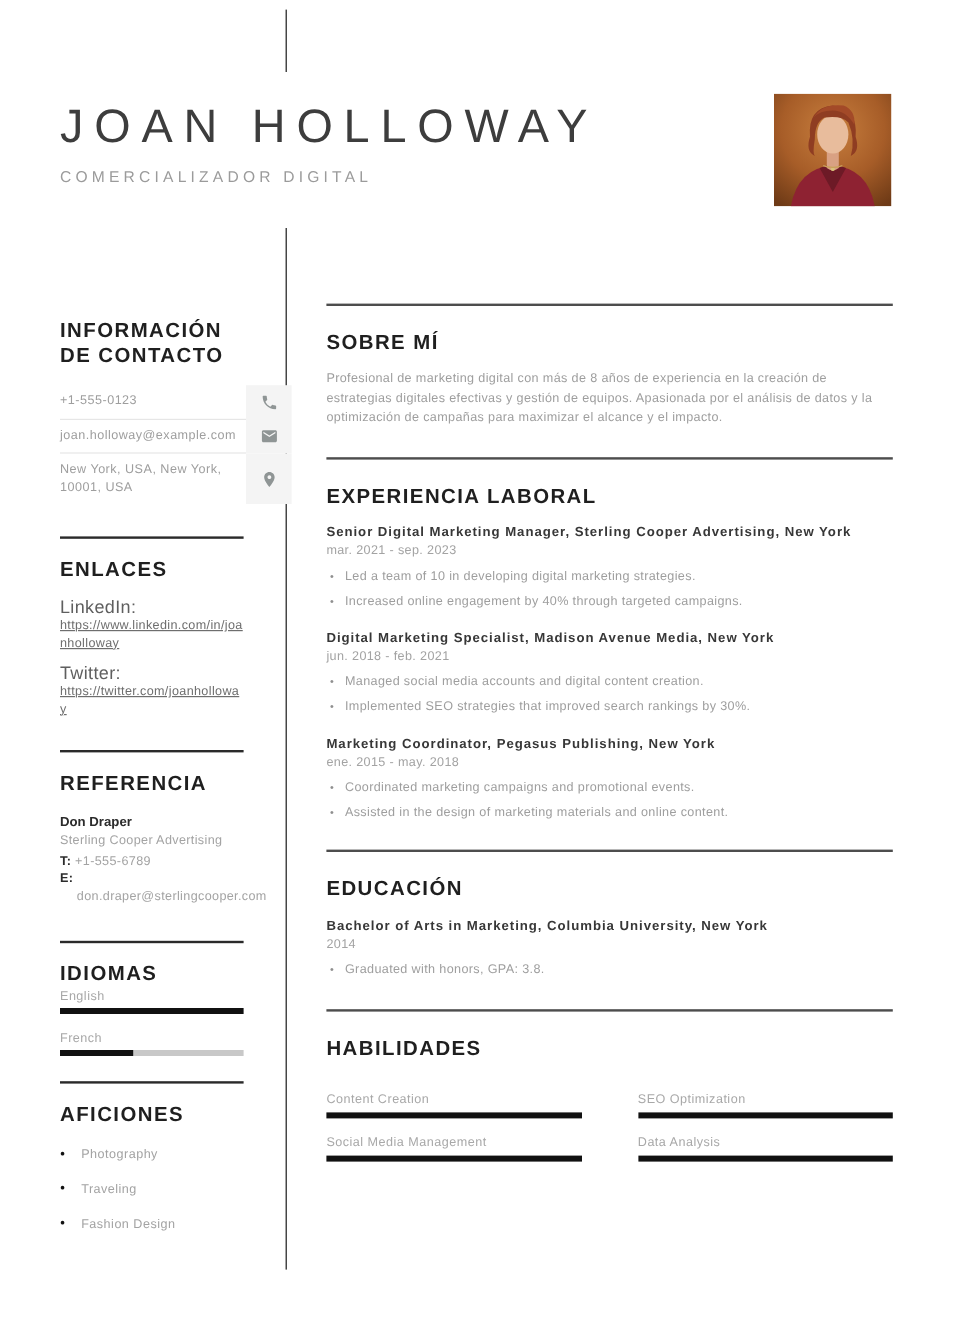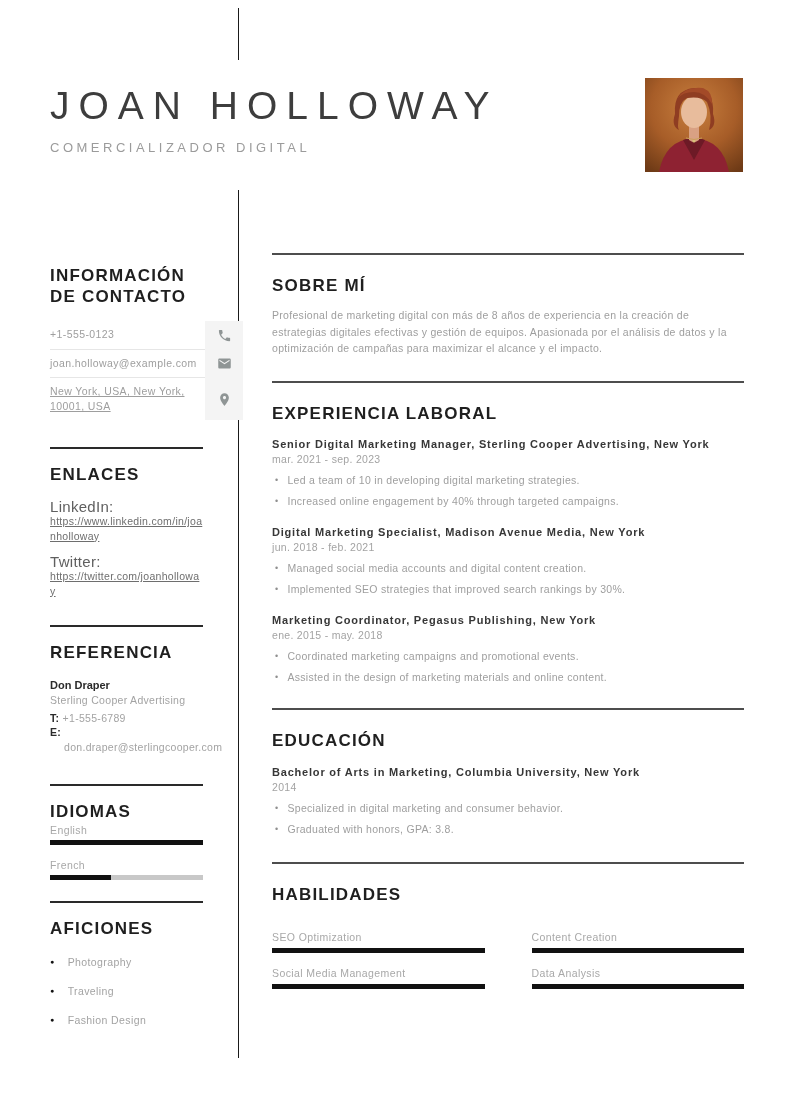--- a/index.html
+++ b/index.html
@@ -16,21 +16,21 @@
   
   .col-divider { position:absolute; left:238px; top:190px; width:1px; height:868px; background:#1a1a1a; }
 
   
   .sidebar { position:absolute; left:50px; top:266px; width:193px; }
   .s-heading { font-size:17px; font-weight:600; letter-spacing:1.2px; color:#1f1f1f; line-height:1.22; }
   .s-rule { border:none; border-top:2px solid #2a2a2a; width:153px; margin-top:27px; }
   .contact-rows { margin-top:14px; width:193px; }
   .c-row { display:flex; align-items:stretch; }
   .c-text { width:155px; font-size:10.5px; color:#9e9e9e; letter-spacing:.4px; display:flex; align-items:center; padding:6px 4px 6px 0; border-bottom:1px solid #e6e6e6; line-height:1.45; }
-  .c-row:last-child .c-text { border-bottom:none;text-decoration:underline; }
+  .c-row:last-child .c-text { border-bottom:none; }
   .c-icon { width:38px; background:#f4f4f4; display:flex; align-items:center; justify-content:center; }
   .c-icon svg { width:15px; height:15px; fill:#8f9595; }
 
   .links-block { margin-top:13px; width:153px; }
   .link-group { margin-bottom:11px; }
   .link-label { font-size:15px; color:#5f5f5f; letter-spacing:.3px; line-height:15px; }
   .link-url { font-size:10.5px; color:#6e6e6e; letter-spacing:.3px; line-height:14.5px; word-break:break-all; display:block; }
 
   .ref-block { margin-top:14px; width:160px; font-size:10.5px; }
   .ref-name { font-weight:700; color:#2b2b2b; font-size:11px; line-height:15px; }
@@ -235,40 +235,39 @@
         </div>
     </section>
 
     <section class="msection">
       <h2 class="m-heading">EDUCACIÓN</h2>
       <div class="edu-pad">
         <div class="edu-degree">Bachelor of Arts in Marketing, Columbia University, New York</div>
         <div class="edu-year">2014</div>
         <ul class="bullets">
 
-            <li class="bullet-item">Specialized in digital marketing and consumer behavior.</li>
 
             <li class="bullet-item">Graduated with honors, GPA: 3.8.</li>
           </ul>
       </div>
     </section>
 
     <section class="msection">
       <h2 class="m-heading">HABILIDADES</h2>
       <div class="skills-grid">
 
           <div class="skill">
+            <div class="skill-name">Content Creation</div>
+            <div class="bar-track">
+              <div class="bar-fill" style="width: 100%;"></div>
+            </div>
+          </div>
+
+          <div class="skill">
             <div class="skill-name">SEO Optimization</div>
-            <div class="bar-track">
-              <div class="bar-fill" style="width: 100%;"></div>
-            </div>
-          </div>
-
-          <div class="skill">
-            <div class="skill-name">Content Creation</div>
             <div class="bar-track">
               <div class="bar-fill" style="width: 100%;"></div>
             </div>
           </div>
 
           <div class="skill">
             <div class="skill-name">Social Media Management</div>
             <div class="bar-track">
               <div class="bar-fill" style="width: 100%;"></div>
             </div>

